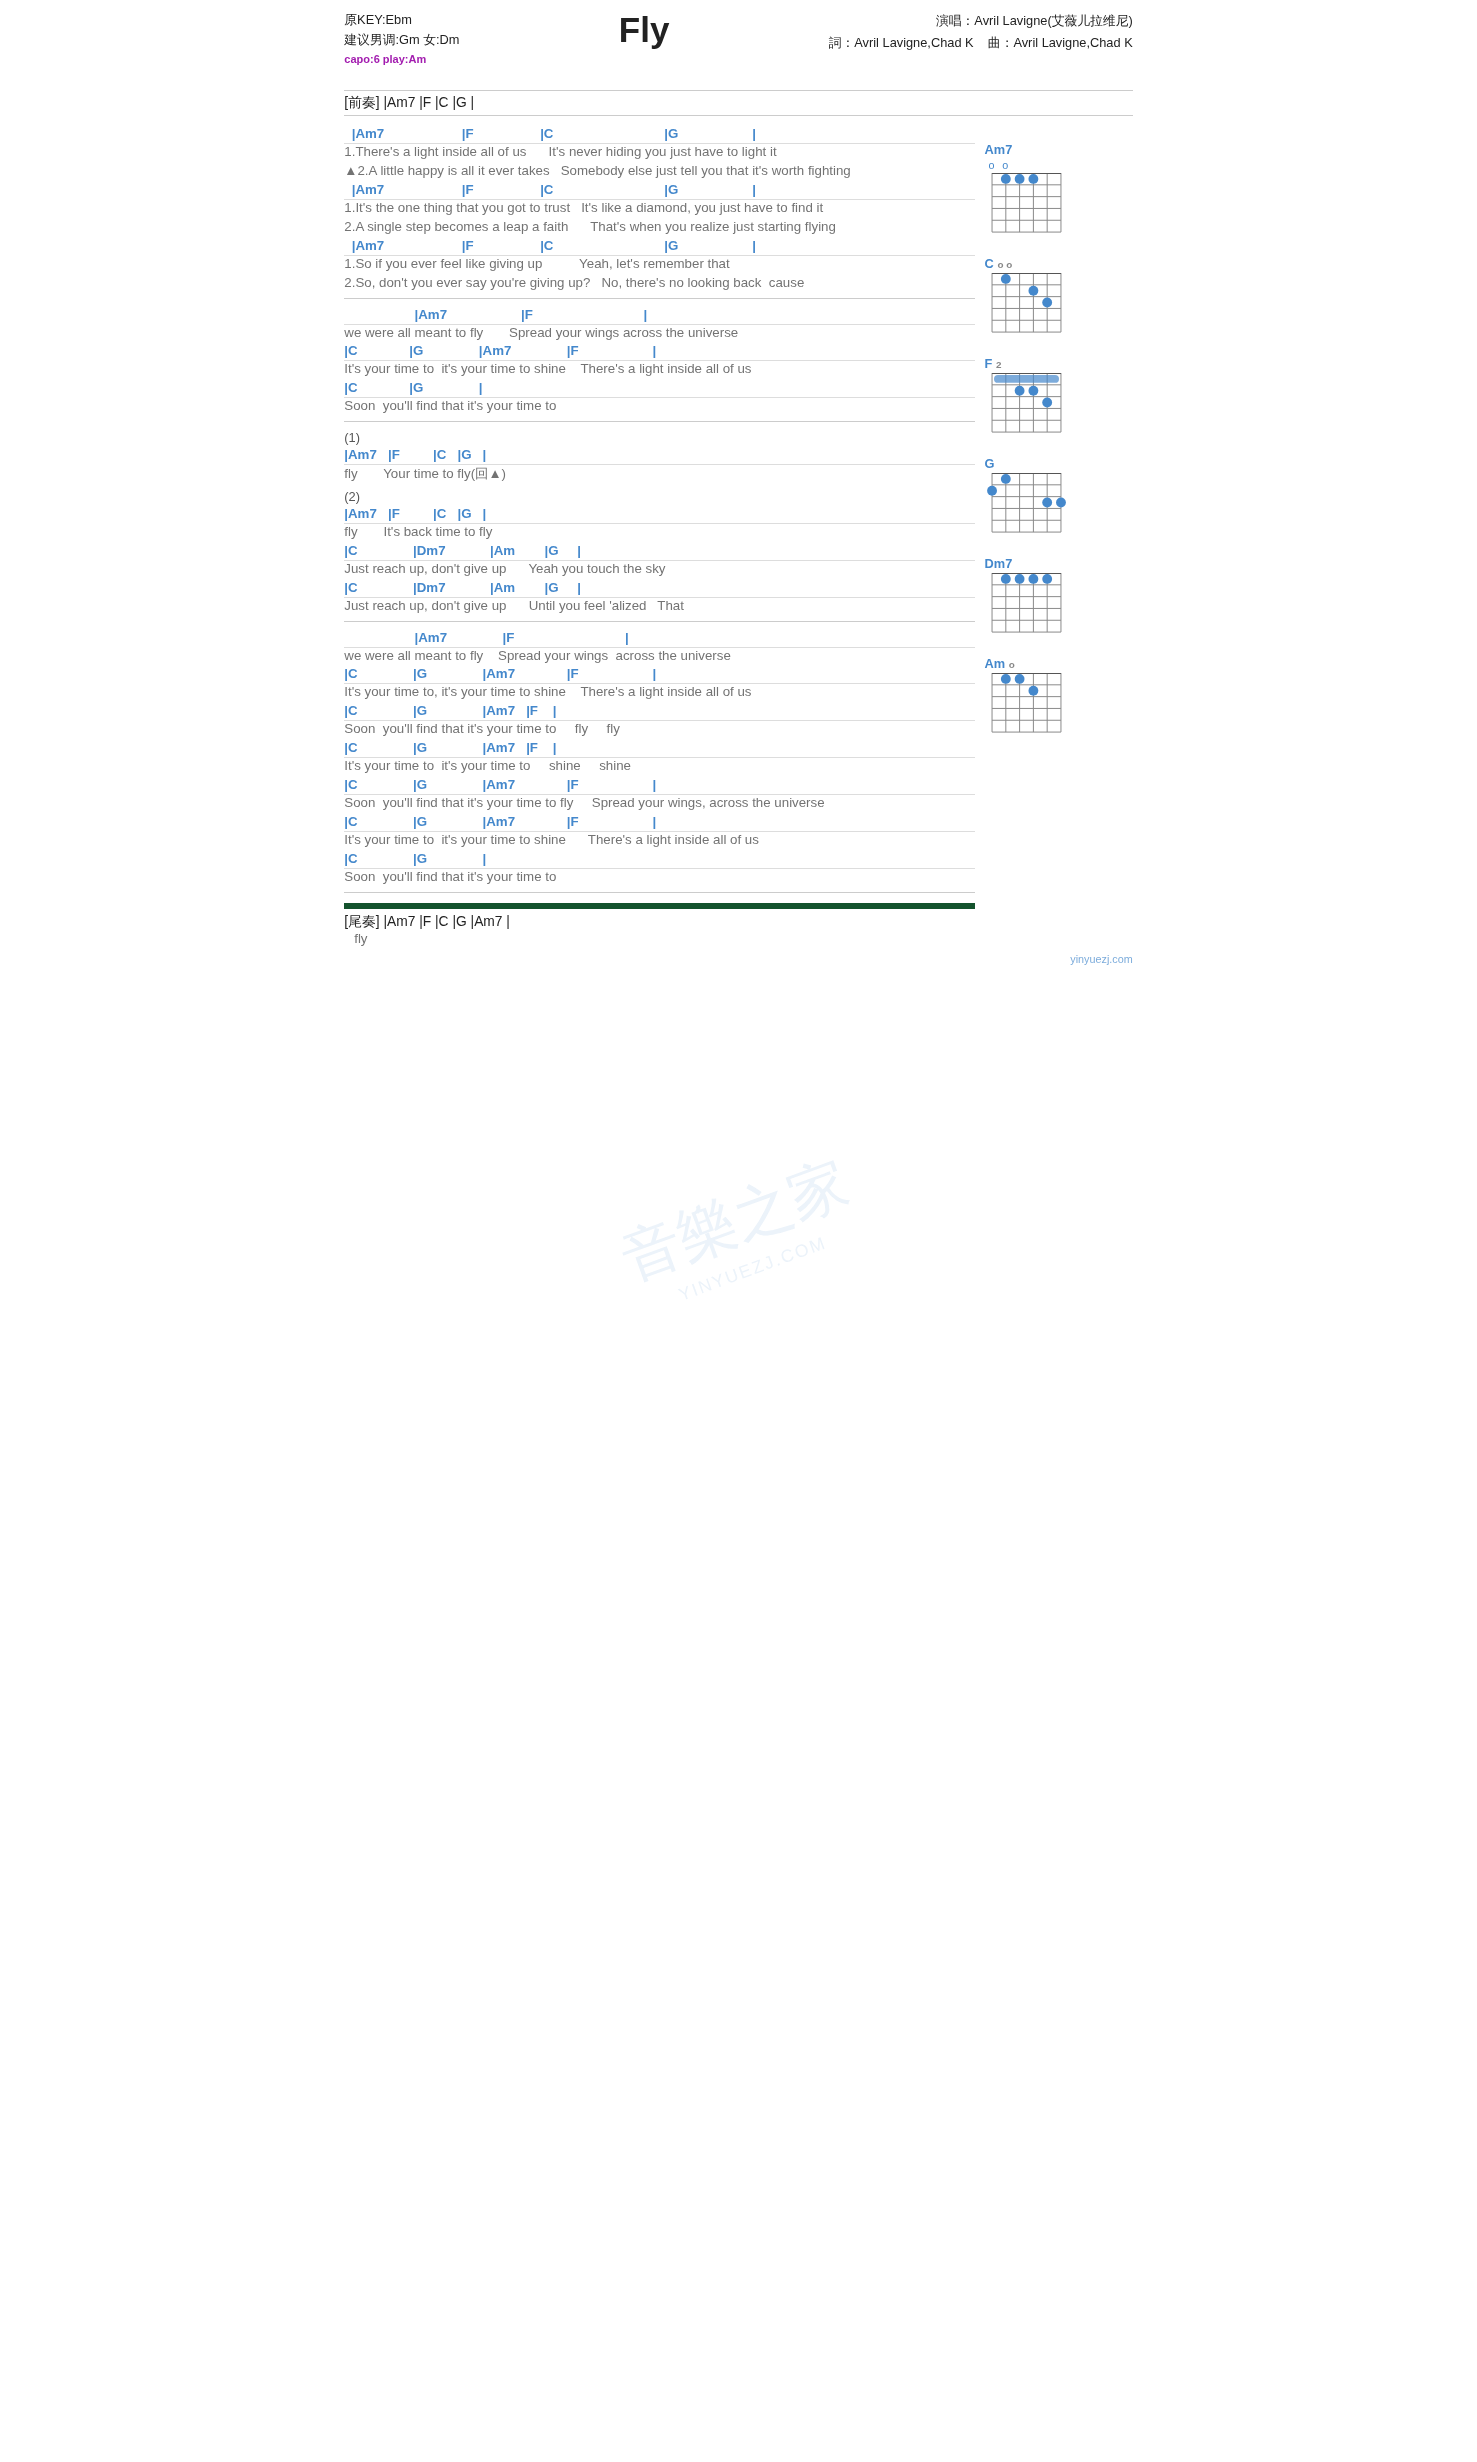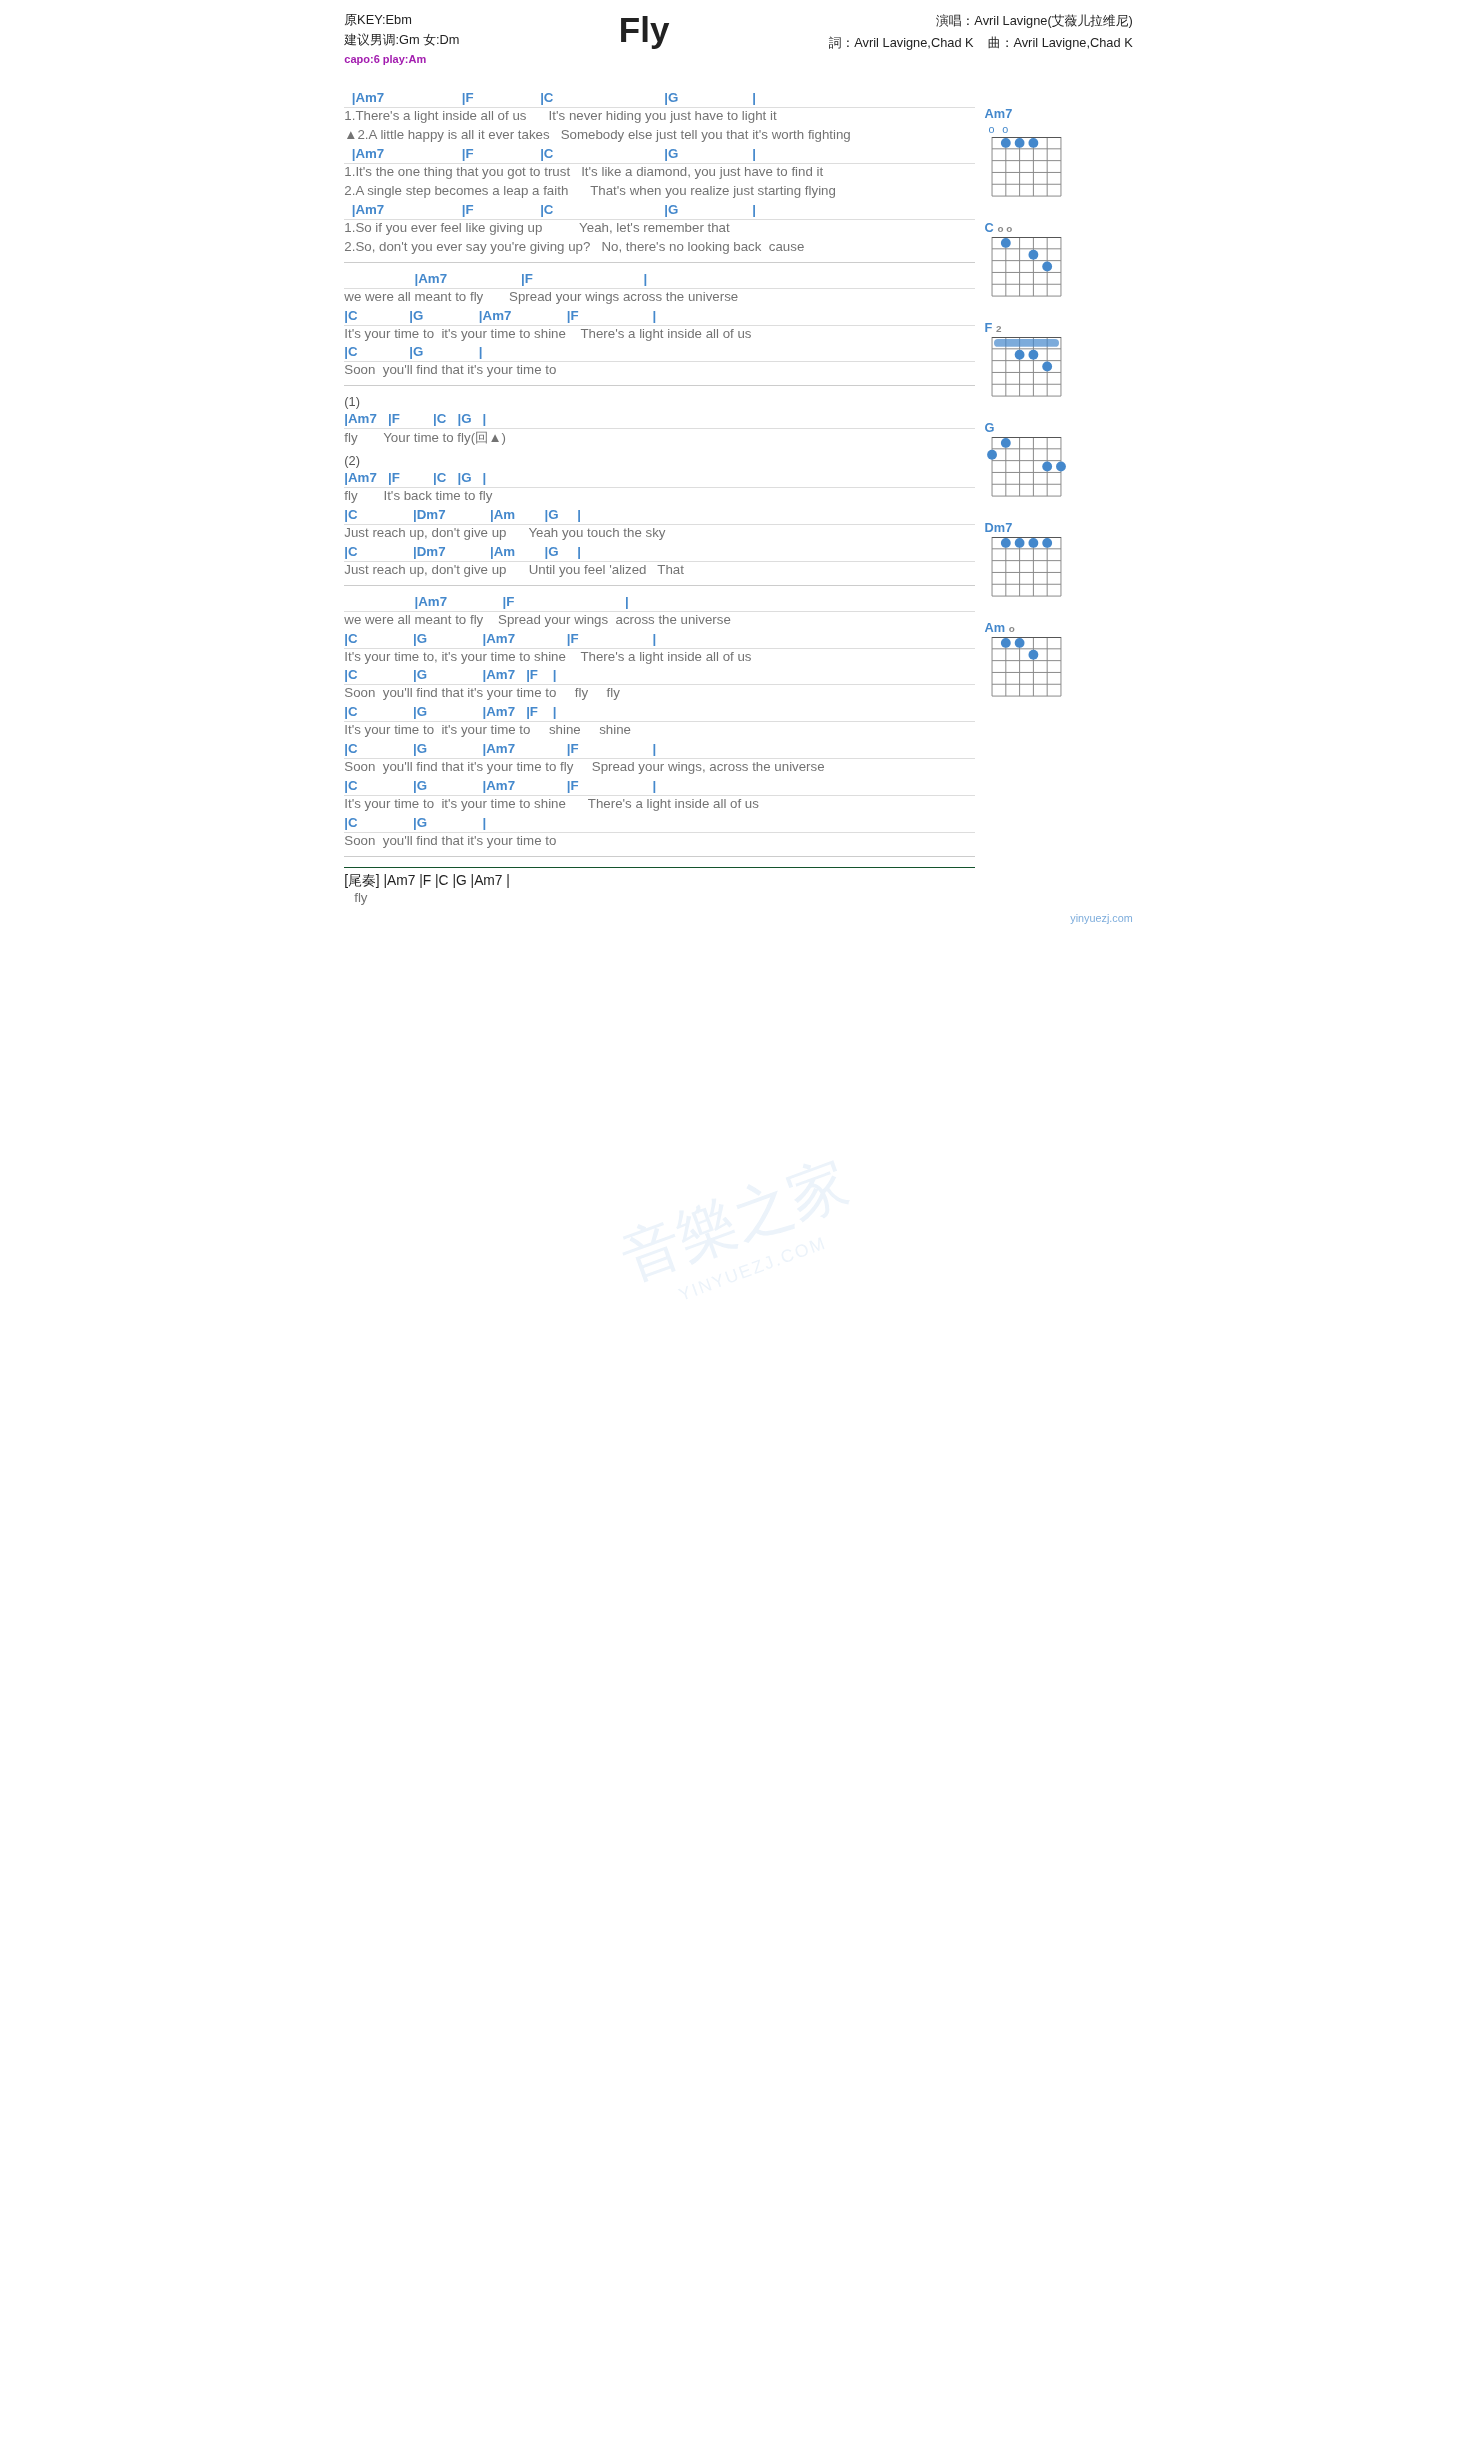--- a/index.html
+++ b/index.html
@@ -109,21 +109,21 @@
       grid-template-columns: repeat(6, 13.8px);
       margin-bottom: 2px;
       text-align: center;
       font-size: 10.8px;
       color: #4488cc;
     }
     .footer-line {
       margin-top: 9.9px;
       font-size: 13.8px;
       color: #222;
-      border-top: 1px solid #14532d;
+      border-top: 6px solid #14532d;
       padding-top: 3.9px;
     }
     .site-brand {
       text-align: right;
       font-size: 10.8px;
       color: #4488cc;
       margin-top: 3.9px;
       opacity: 0.7;
     }
   </style>
@@ -142,20 +142,23 @@
     <div class="header-right">
       <div>演唱：Avril Lavigne(艾薇儿拉维尼)</div>
       <div>
         <span>詞：Avril Lavigne,Chad K</span>
         &nbsp;&nbsp;
         <span>曲：Avril Lavigne,Chad K</span>
       </div>
     </div>
   </div>
 
+  <div class="prelude-line">
+    <span>[前奏] |Am7  |F   |C   |G   |</span>
+  </div>
 
   <div class="main-wrapper">
     <div class="main-content">
 
       <div class="section">
         <div class="chord-line">  |Am7                     |F                  |C                              |G                    |</div>
         <div class="lyric-line">1.There's a light inside all of us      It's never hiding you just have to light it</div>
         <div class="lyric-line">▲2.A little happy is all it ever takes   Somebody else just tell you that it's worth fighting</div>
         <div class="chord-line">  |Am7                     |F                  |C                              |G                    |</div>
         <div class="lyric-line">1.It's the one thing that you got to trust   It's like a diamond, you just have to find it</div>

